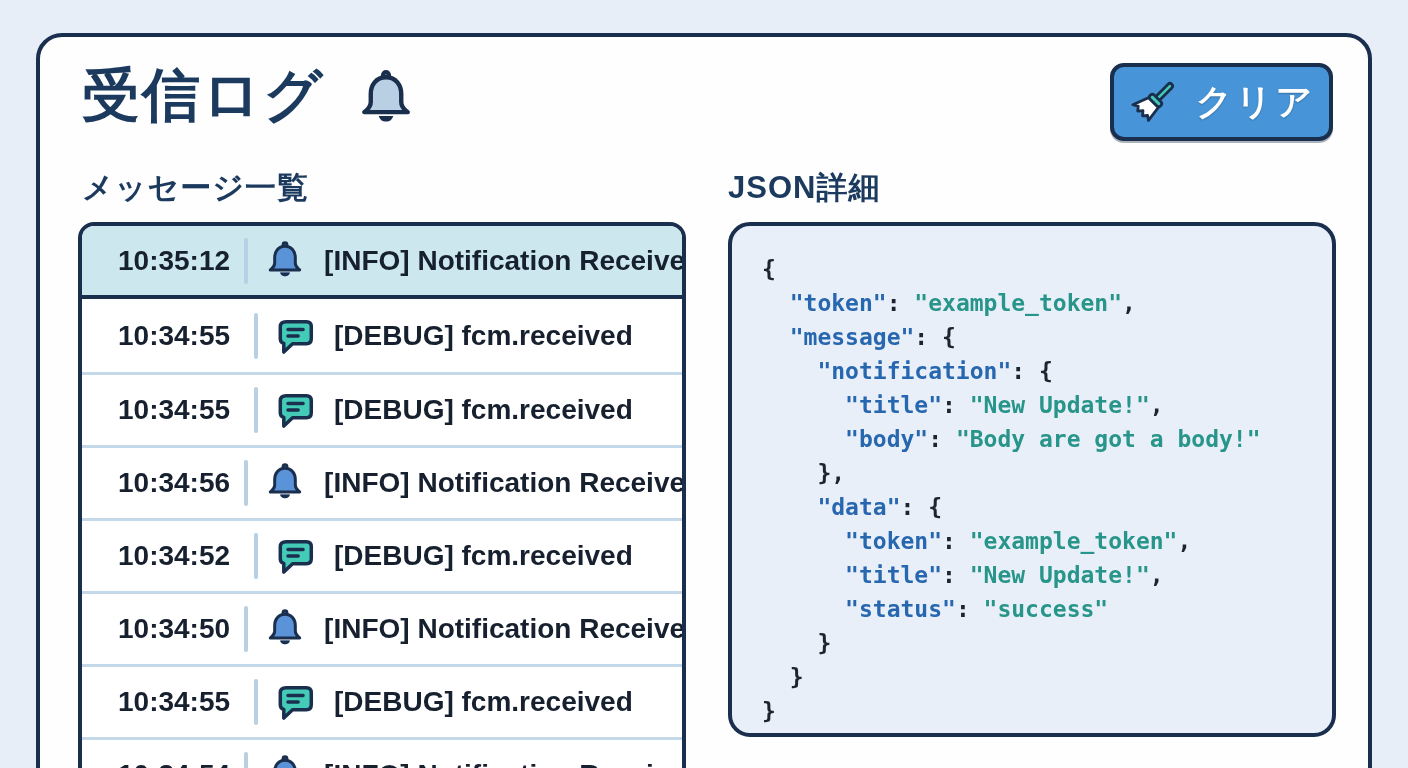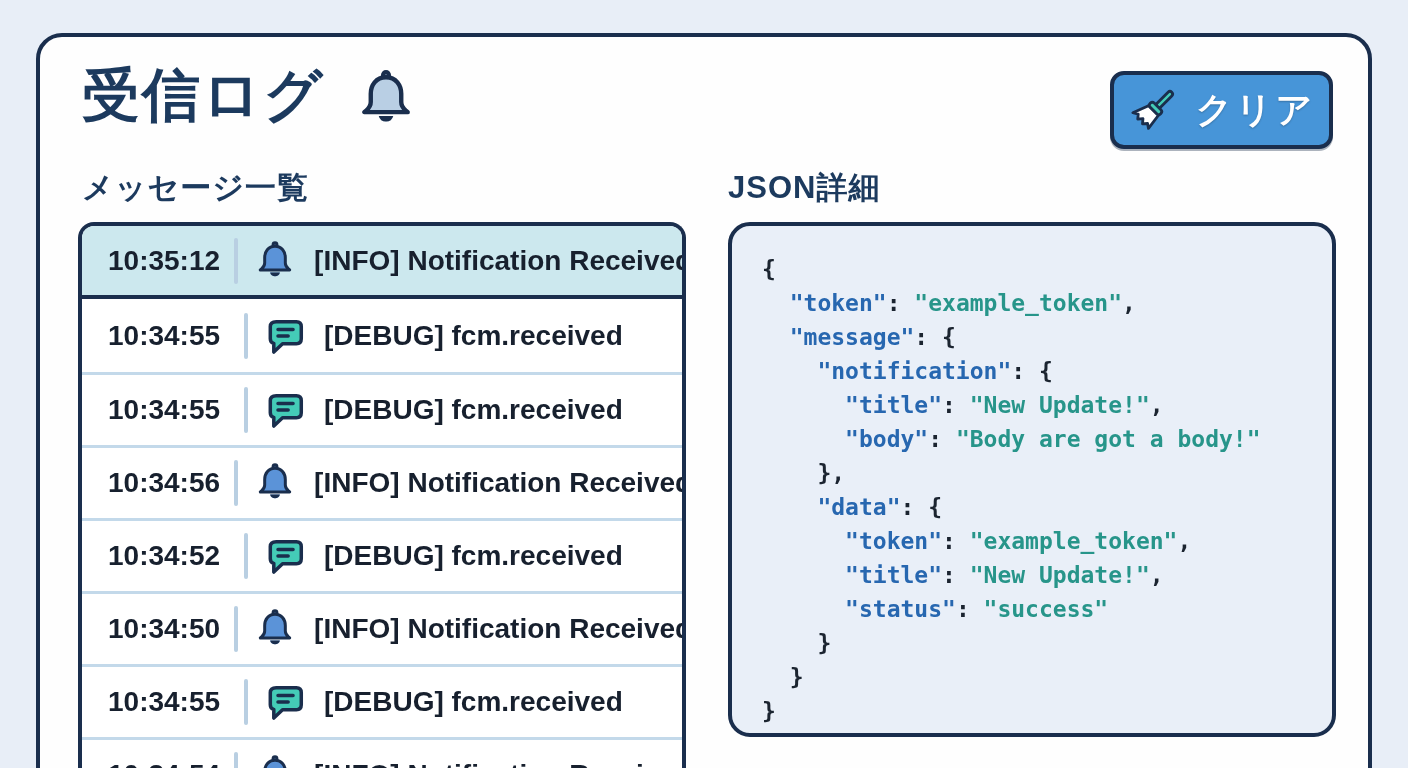--- a/index.html
+++ b/index.html
@@ -32,21 +32,20 @@
   }
   .title-bell{width:62px;height:62px;margin-top:6px;}
   .clear-btn{
     position:absolute;top:26px;right:35px;width:223px;height:78px;
     background:var(--accent-blue);
     border:4px solid var(--border-navy);
     border-radius:14px;
     display:flex;align-items:center;justify-content:center;gap:16px;
     cursor:pointer;
     box-shadow:0 2px 0 rgba(20,40,70,.35);
-    margin-top:8px;
   }
   .clear-btn .broom{width:52px;height:52px;}
   .clear-btn .label{
     color:#ffffff;font-size:36px;font-weight:800;letter-spacing:3px;
     text-shadow:0 1px 2px rgba(0,0,0,.25);
   }
   
   .section-heading{
     position:absolute;top:130px;
     font-size:31px;font-weight:800;color:var(--title-color);
@@ -59,21 +58,21 @@
     position:absolute;left:38px;top:185px;width:608px;
     background:#fff;
     border:4px solid var(--border-navy);
     border-bottom:none;
     border-radius:16px 16px 0 0;
     overflow:hidden;
   }
   .log-row{
     height:73px;
     display:flex;align-items:center;
-    padding-left:26px;
+    padding-left:36px;
     background:#fff;
     cursor:pointer;
   }
   .log-row.selected{
     background:var(--selected-row-bg);
     border-bottom:4px solid var(--border-navy);
   }
   .log-row + .log-row{border-top:3px solid var(--row-separator);}
   .log-row.selected + .log-row{border-top:none;}
   .row-time{

